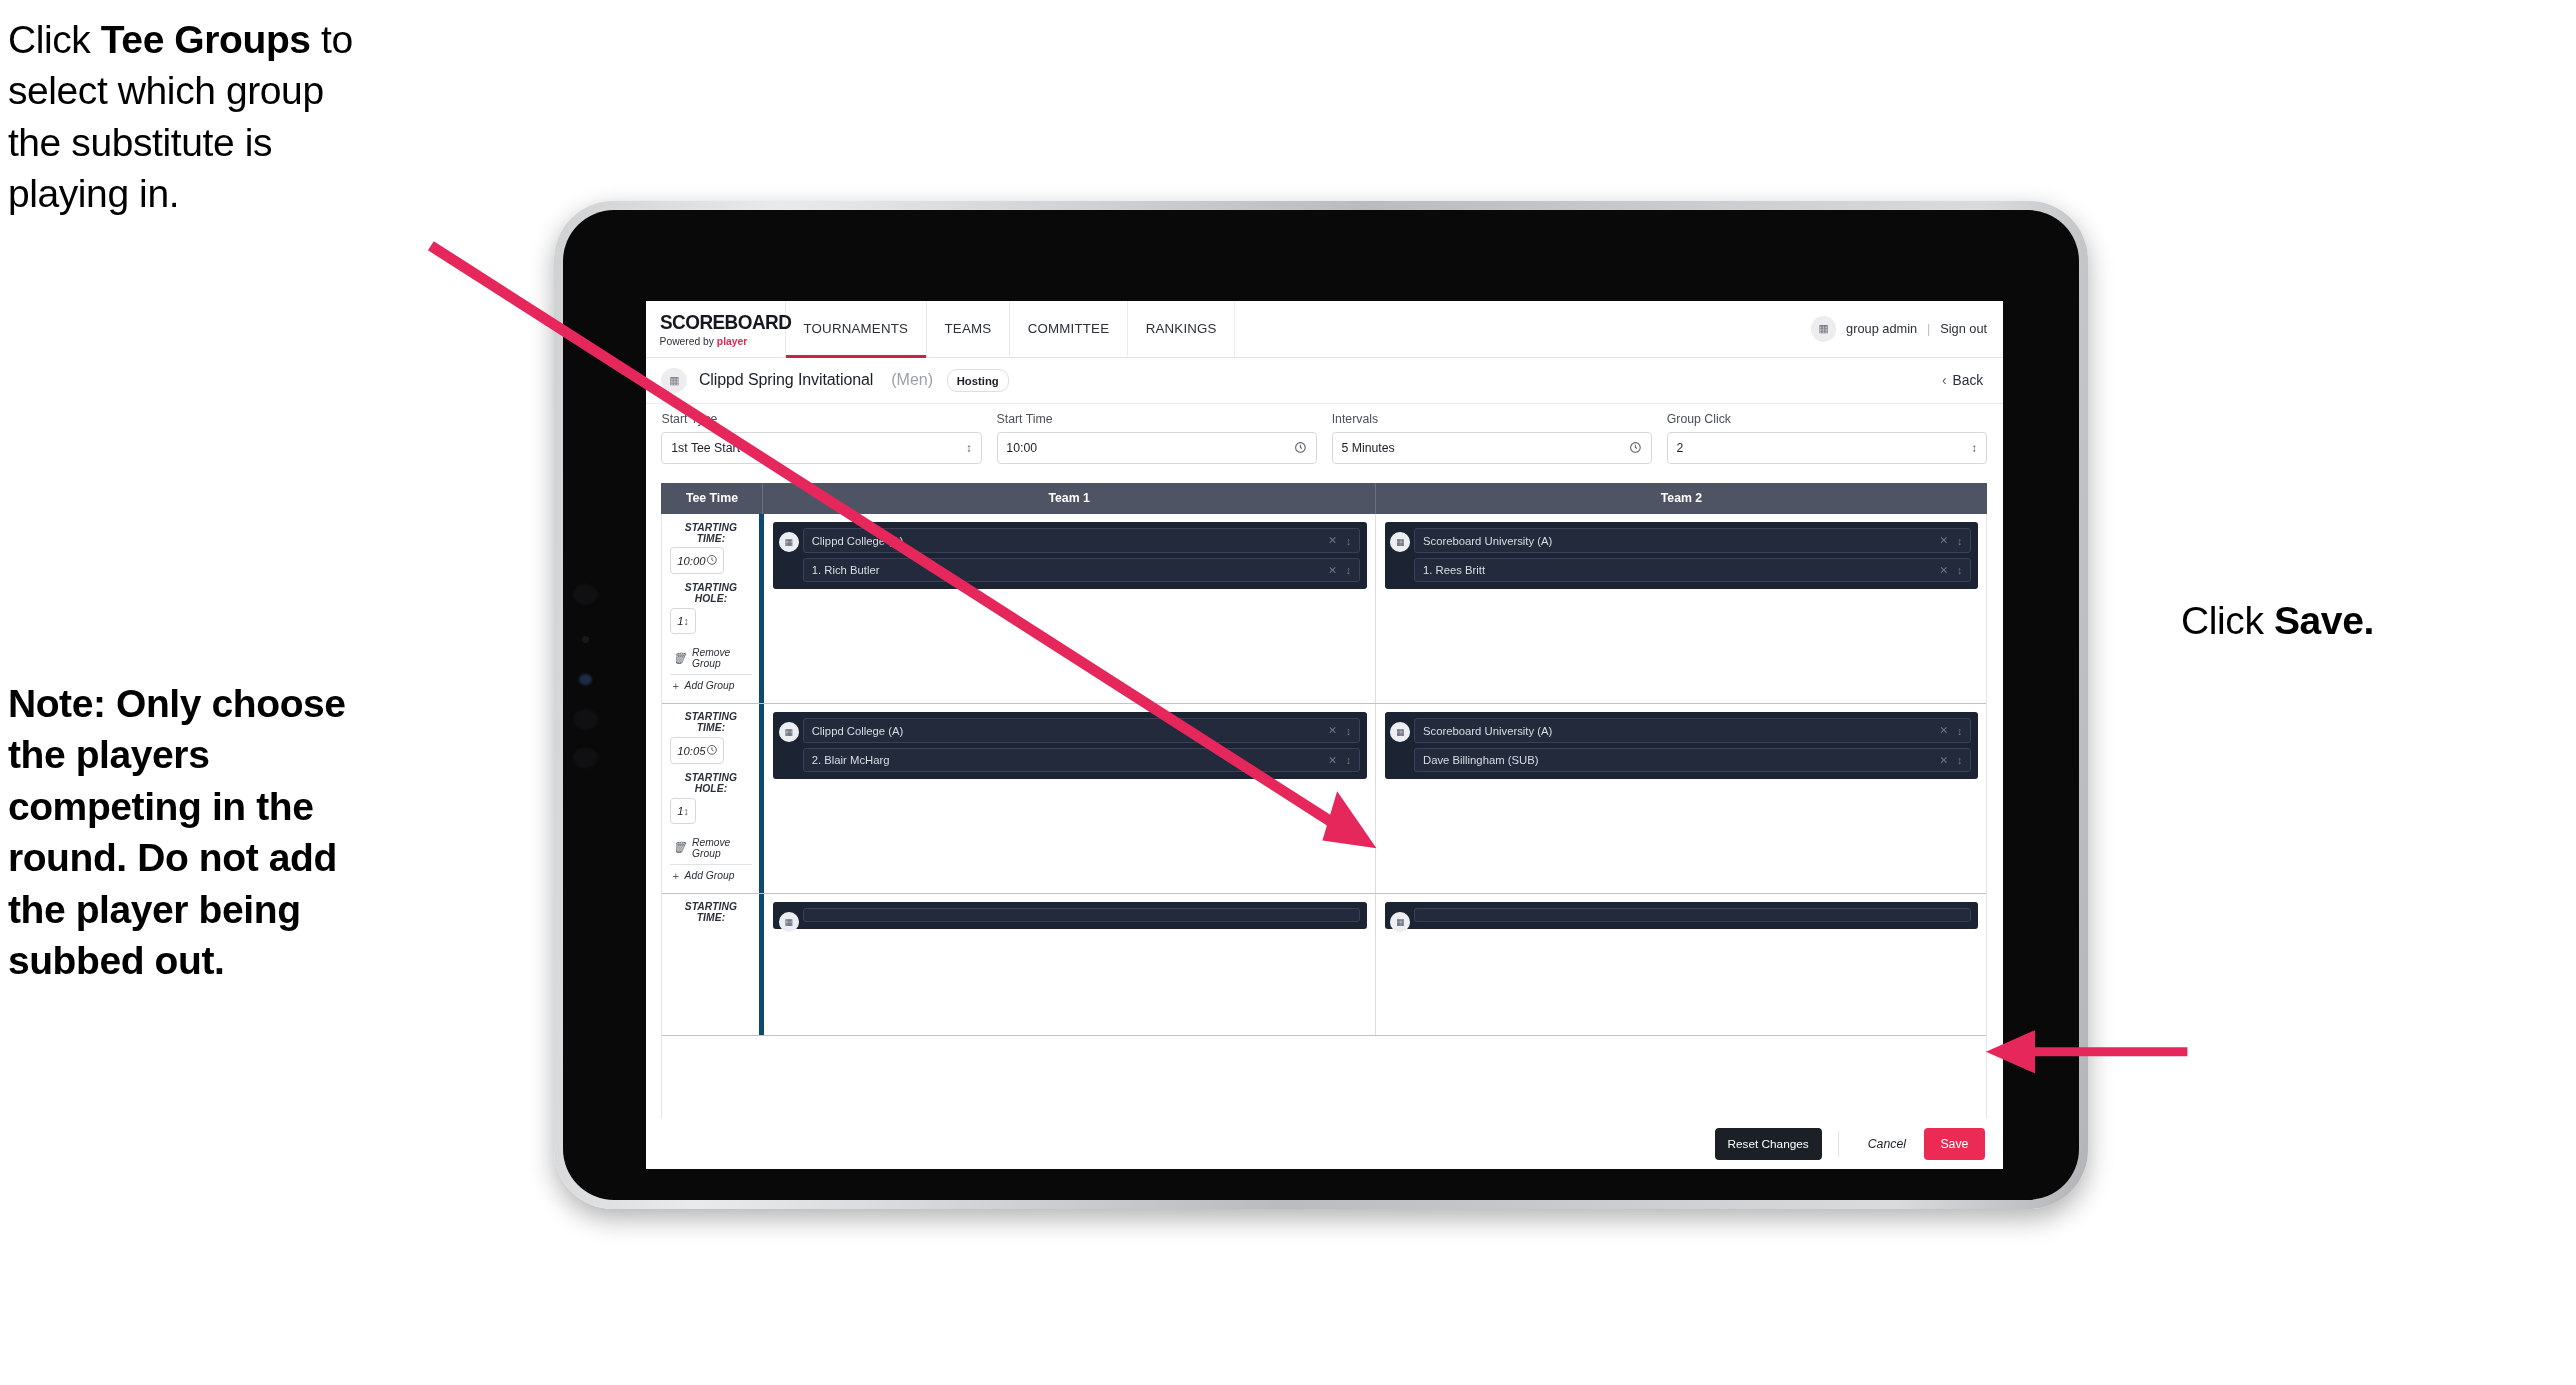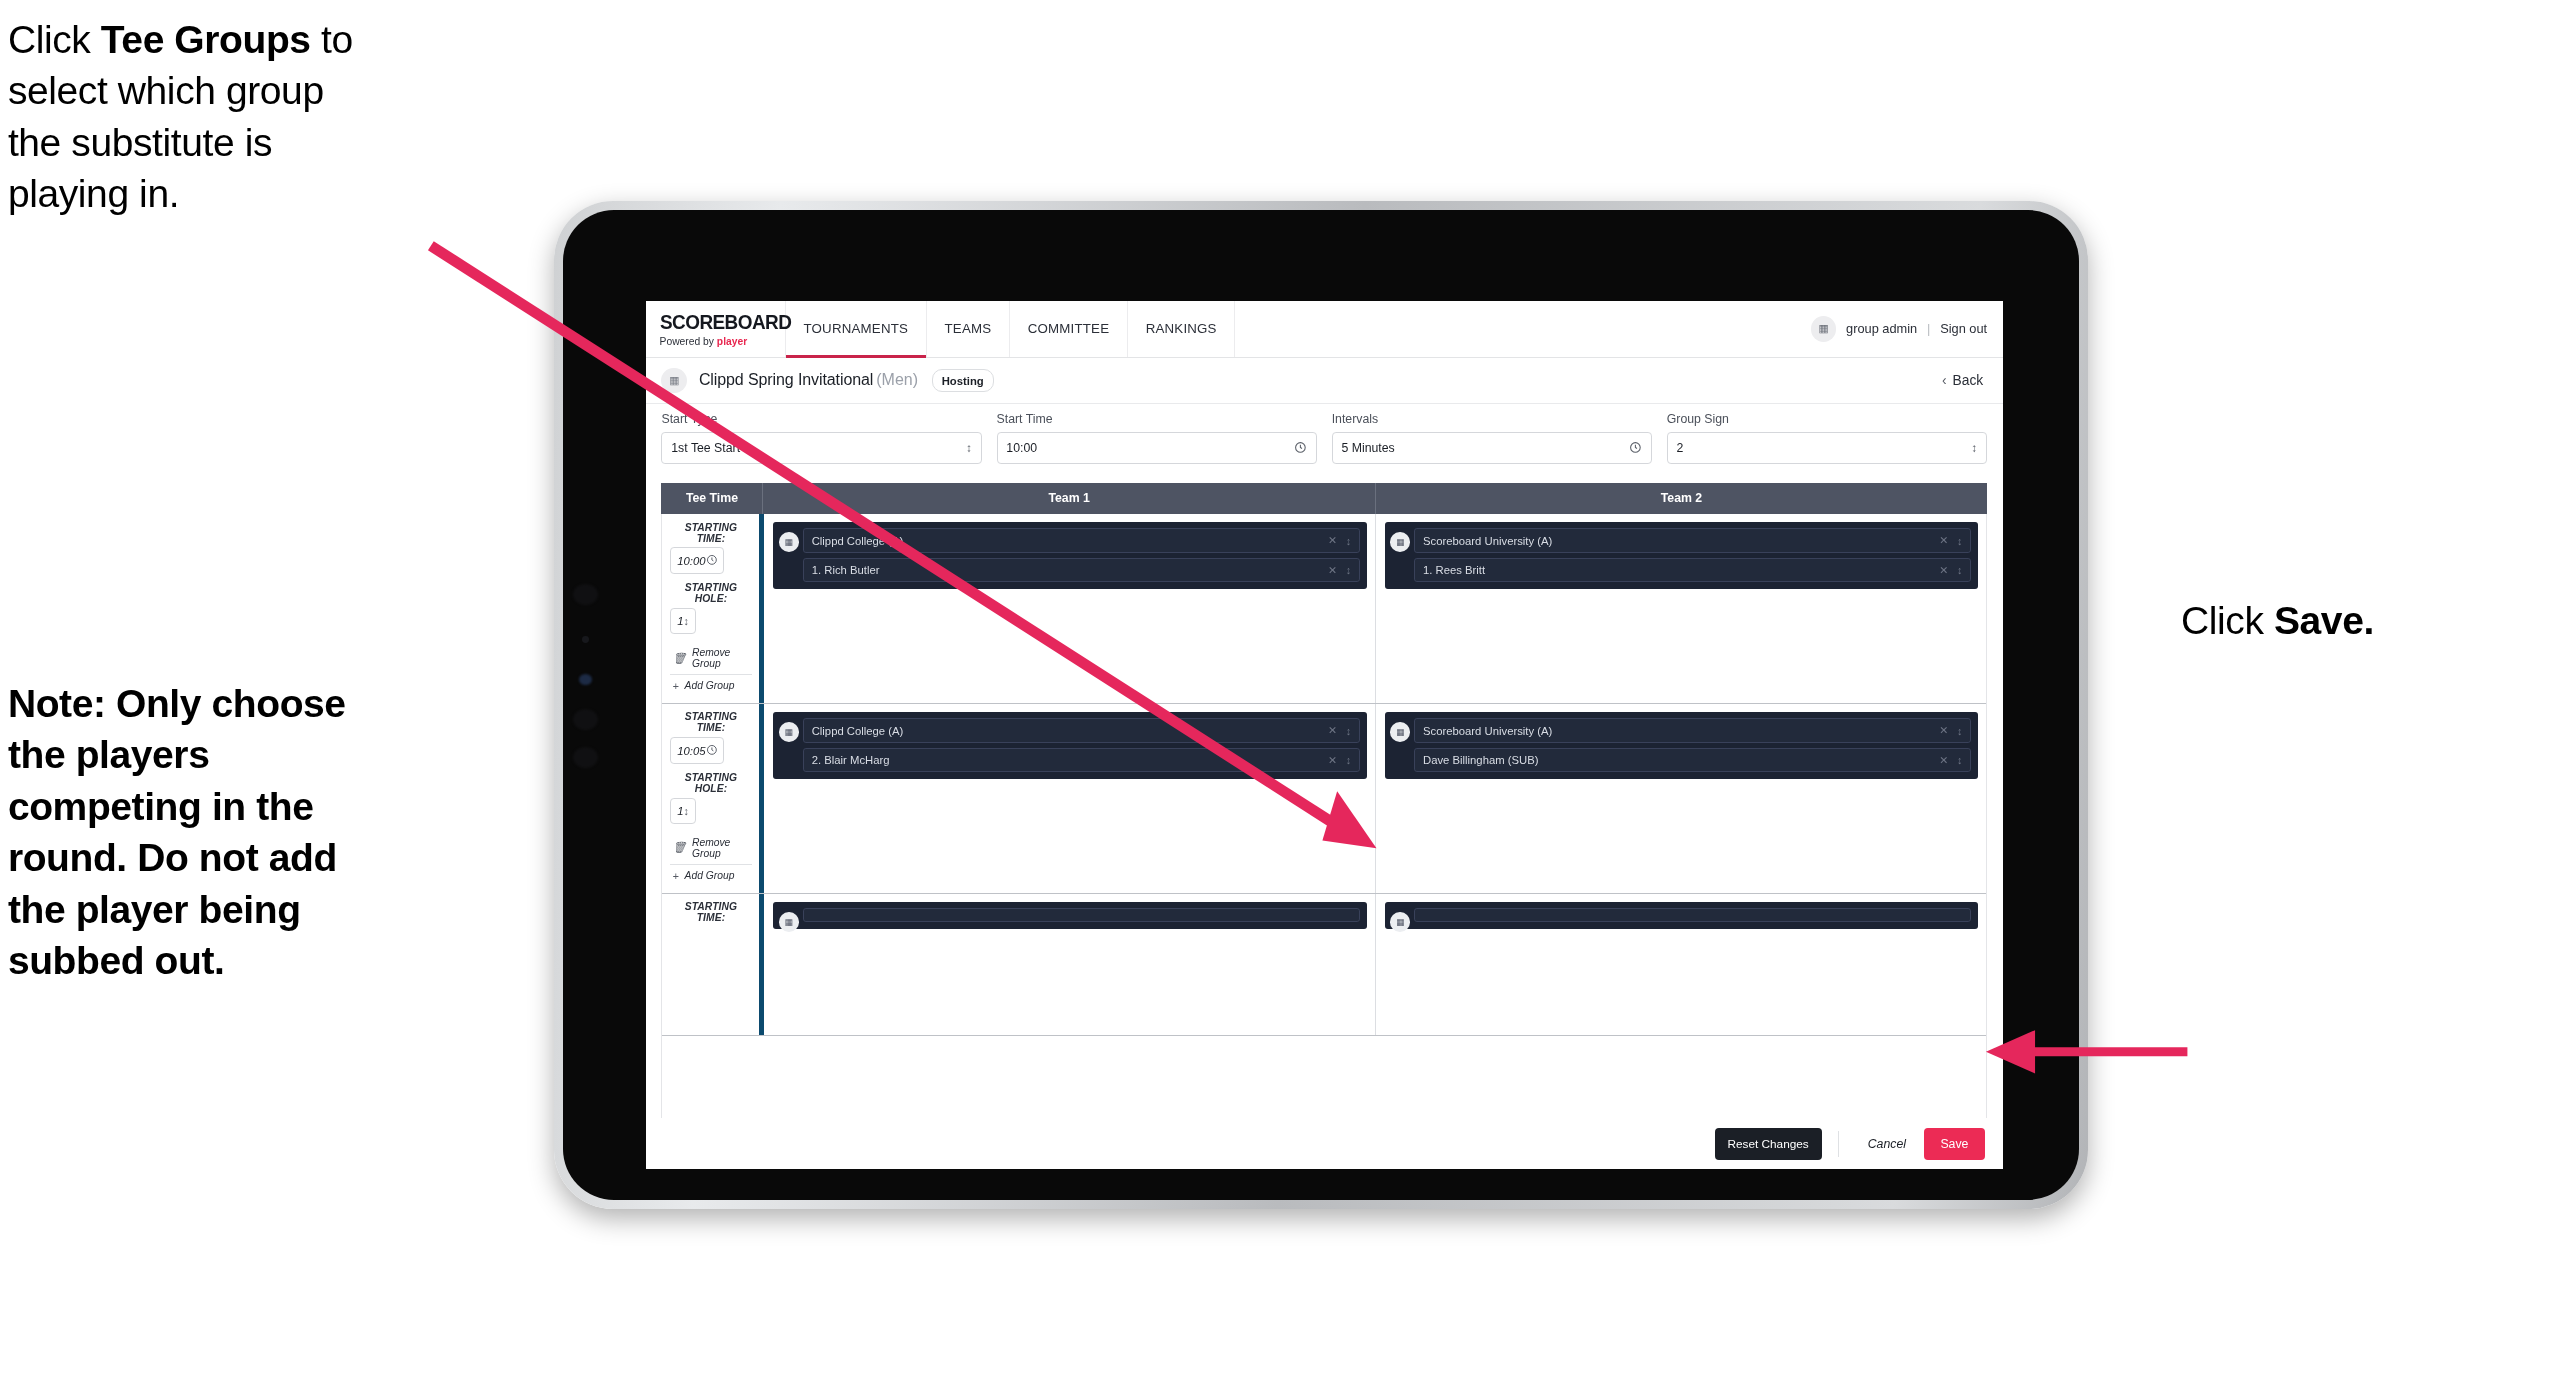--- a/index.html
+++ b/index.html
@@ -125,21 +125,21 @@
     padding: 0 15.7px;
     border-bottom: 1px solid #e9eaec;
   }
   #t-avatar {
     width: 25.6px; height: 25.6px; border-radius: 50%;
     background: #ededef; margin-right: 11.8px;
     display: flex; align-items: center; justify-content: center;
     font-size: 10.8px; color: #777b84;
   }
   #t-name { font-size: 16px; color: #1b1f26; letter-spacing: -0.1px; }
-  #t-gender { font-size: 16px; color: #9ba0a9; margin-left: 3px; }
+  #t-gender { font-size: 16px; color: #9ba0a9; margin-left: 18px; }
   #t-badge {
     margin-left: 13.8px;
     border: 1px solid #dcdee1; border-radius: 10px;
     padding: 4.9px 8.8px 3.9px;
     font-size: 11.3px; font-weight: bold; color: #1b1f26;
     background: #fff;
     cursor: pointer;
   }
   #backbtn {
     margin-left: auto; font-size: 13.8px; color: #2b2f38;
@@ -380,21 +380,21 @@
               <span class="val">5 Minutes</span>
               <span class="ic">
                 <svg width="12.8" height="12.8" viewBox="0 0 24 24" fill="none" stroke="#5a5f68" stroke-width="2">
                     <circle cx="12" cy="12" r="9"></circle>
                     <path d="M12 7v5l3 2"></path>
                   </svg>
               </span>
             </div>
           </div>
           <div class="ctrl">
-            <div class="ctrl-label">Group Sign</div>
+            <div class="ctrl-label">Group Click</div>
             <div class="ctrl-box">
               <span class="val">2</span>
               <span class="ic">↕</span>
             </div>
           </div>
         </div>
 
         <div id="tablehead">
           <div class="cell col-tee">Tee Time</div>
           <div class="cell col-team">Team 1</div>

